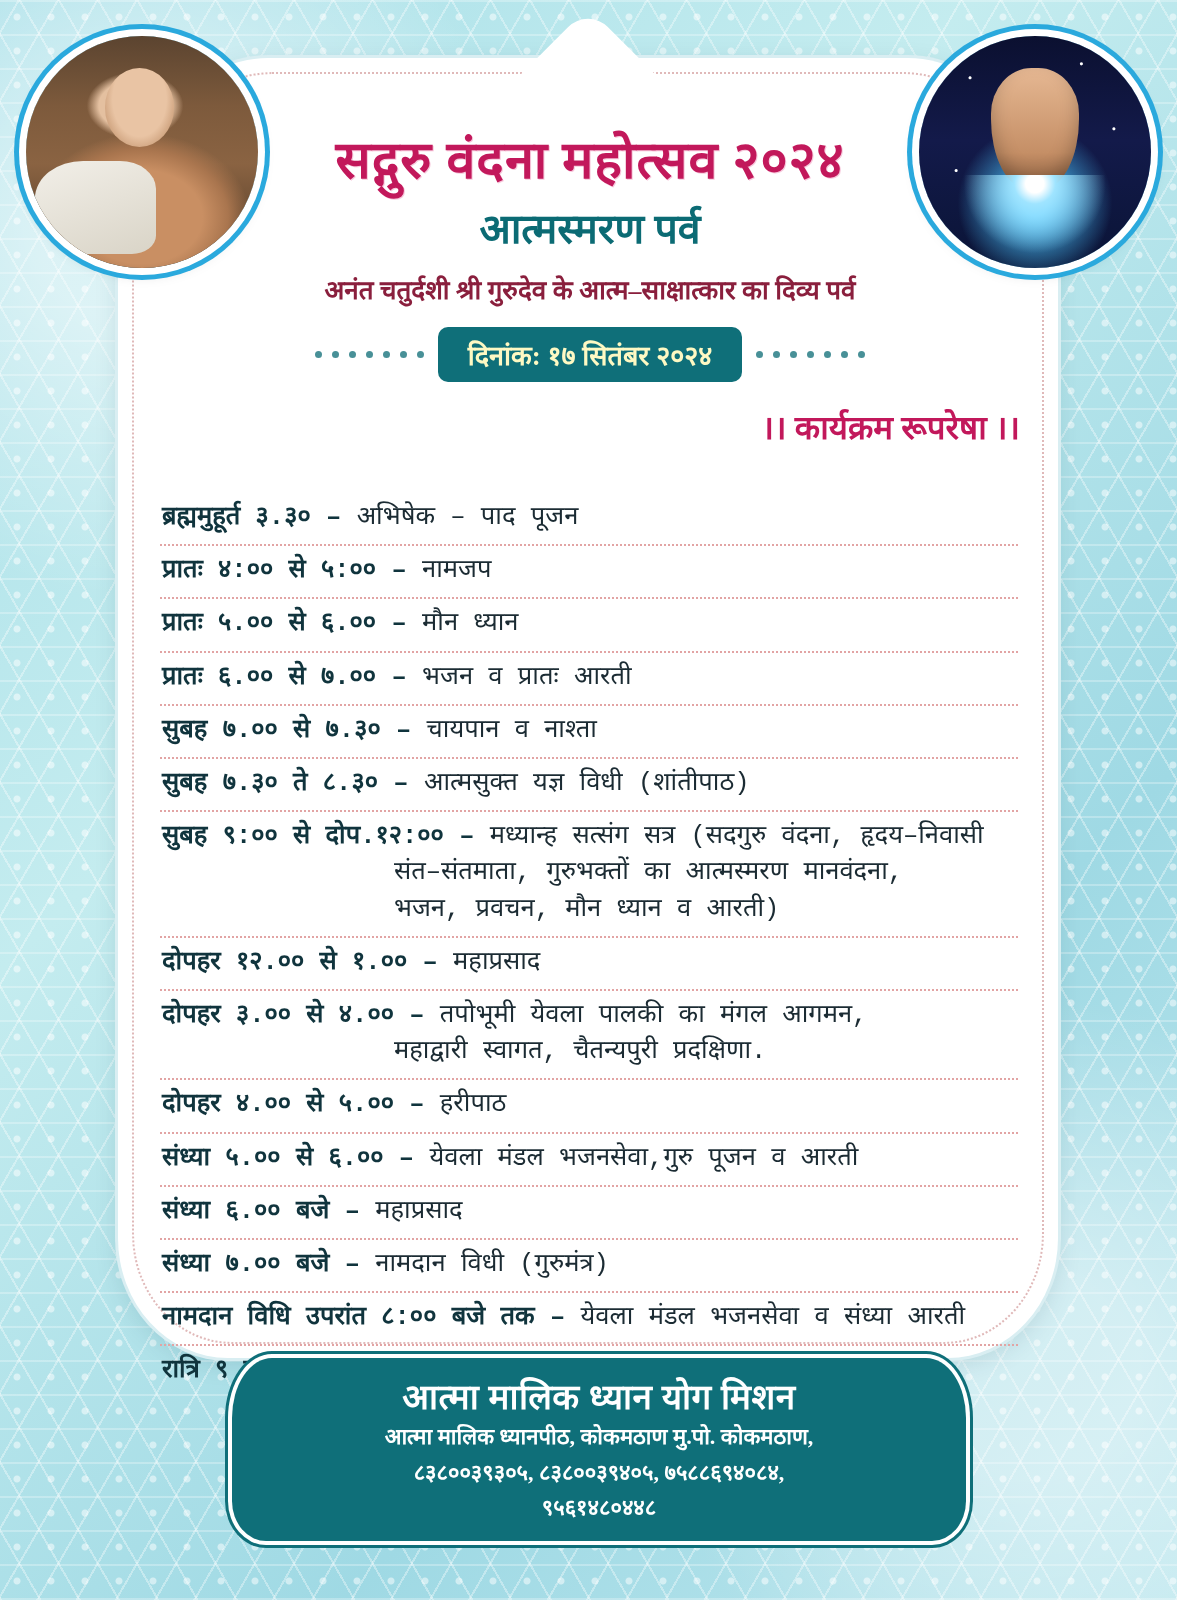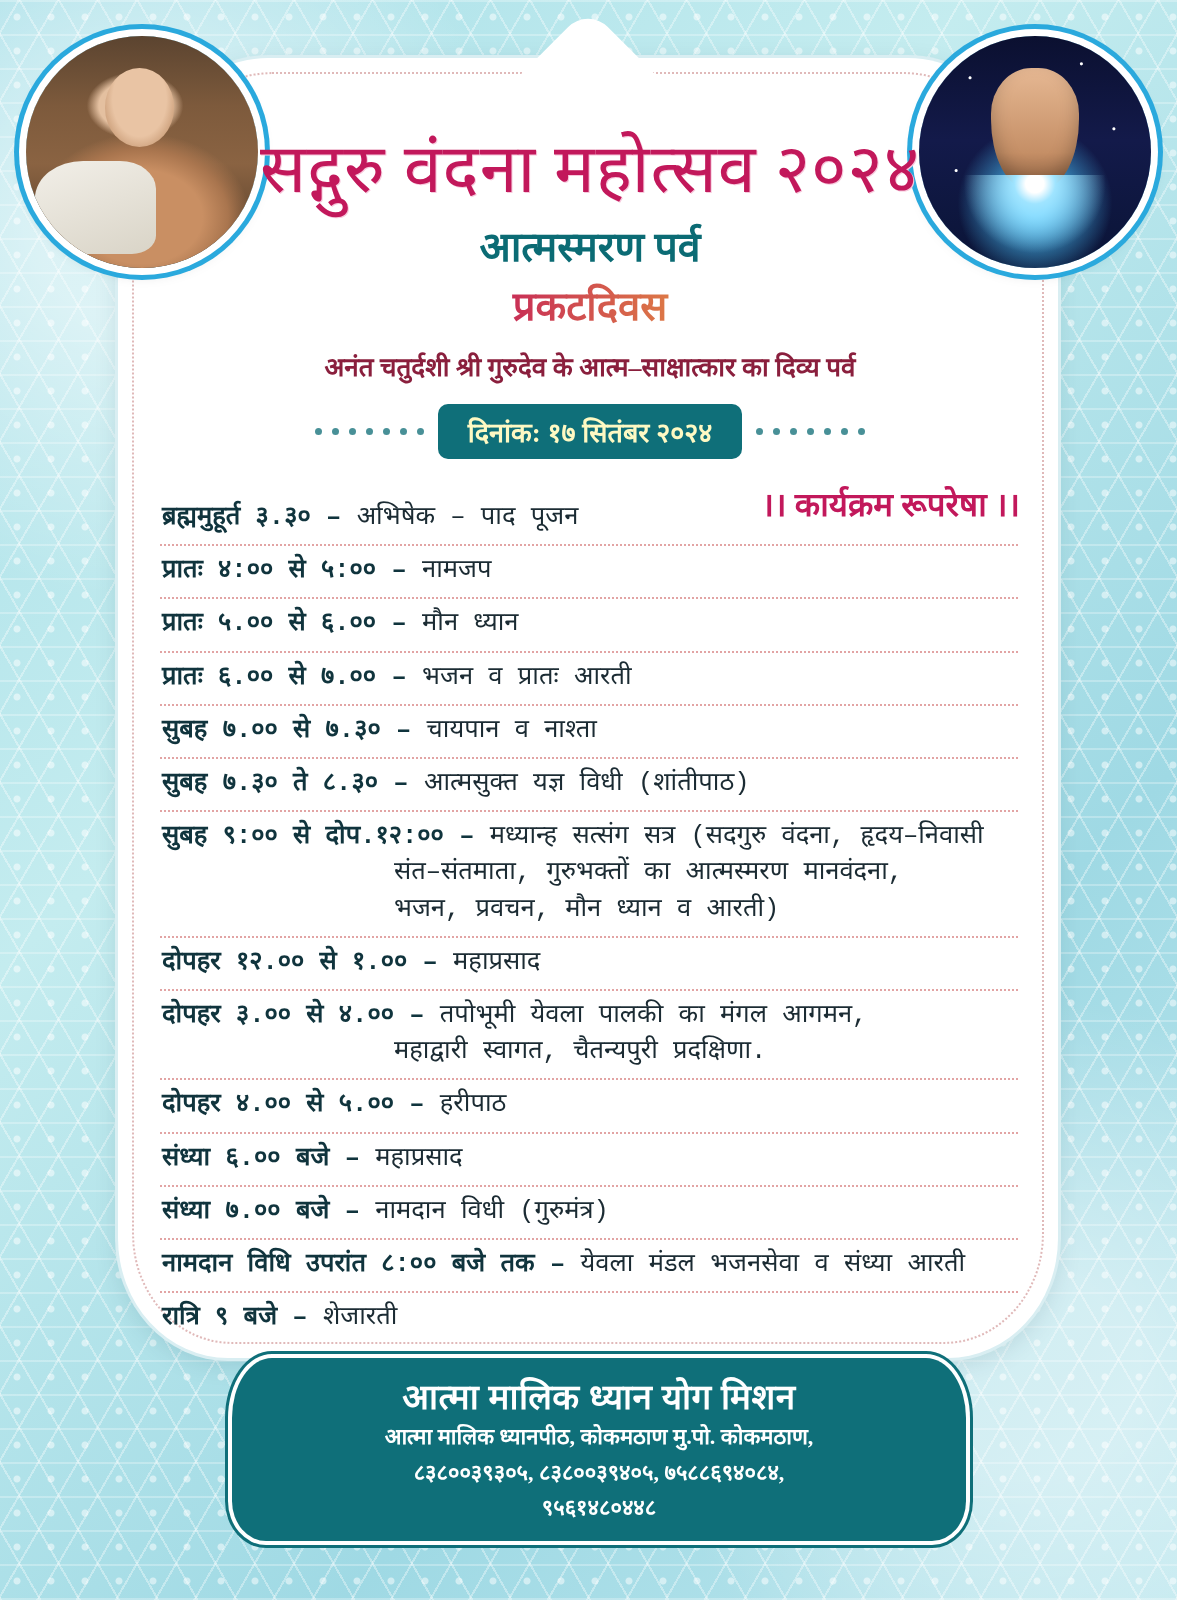--- a/index.html
+++ b/index.html
@@ -135,22 +135,22 @@
   
   .titles {
     position: absolute;
     left: 160px;
     width: 860px;
     top: 132px;
     text-align: center;
   }
   .title-main {
     font-family: "Liberation Serif", serif;
-    font-size: 68px;
-    font-weight: normal;
+    font-size: 52px;
+    font-weight: bold;
     color: #c2185b;
     letter-spacing: 1px;
     text-shadow: 1px 1px 0 #f7c9dc;
     line-height: 1.1;
   }
   .title-sub {
     font-family: "Liberation Serif", serif;
     font-size: 41px;
     font-weight: bold;
     color: #0b6b74;
@@ -286,21 +286,20 @@
     <div class="inner"></div>
   </div>
 
   <div class="photo photo-right">
     <div class="inner"></div>
   </div>
 
   <div class="titles">
     <div class="title-main">सद्गुरु वंदना महोत्सव २०२४</div>
     <div class="title-sub">आत्मस्मरण पर्व</div>
-    <div class="title-third">प्रकटदिवस</div>
     <div class="tagline">अनंत चतुर्दशी श्री गुरुदेव के आत्म–साक्षात्कार का दिव्य पर्व</div>
 
     <div class="date-row">
       <span class="dots">
         <i></i>
           <i></i>
           <i></i>
           <i></i>
           <i></i>
           <i></i>
@@ -325,20 +324,21 @@
       <div class="sched-item"><span class="sched-time">ब्रह्ममुहूर्त ३.३० –</span> <span>अभिषेक – पाद पूजन</span></div>
       <div class="sched-item"><span class="sched-time">प्रातः ४:०० से ५:०० –</span> <span>नामजप</span></div>
       <div class="sched-item"><span class="sched-time">प्रातः ५.०० से ६.०० –</span> <span>मौन ध्यान</span></div>
       <div class="sched-item"><span class="sched-time">प्रातः ६.०० से ७.०० –</span> <span>भजन व प्रातः आरती</span></div>
       <div class="sched-item"><span class="sched-time">सुबह  ७.०० से ७.३० –</span> <span>चायपान व नाश्ता</span></div>
       <div class="sched-item"><span class="sched-time">सुबह ७.३० ते ८.३० –</span> <span>आत्मसुक्त यज्ञ विधी (शांतीपाठ)</span></div>
       <div class="sched-item"><span class="sched-time">सुबह ९:०० से दोप.१२:०० –</span> <span>मध्यान्ह सत्संग सत्र (सदगुरु वंदना, हृदय–निवासी</span><span class="sched-cont">संत–संतमाता, गुरुभक्तों का आत्मस्मरण मानवंदना,</span><span class="sched-cont">भजन, प्रवचन, मौन ध्यान व आरती)</span></div>
       <div class="sched-item"><span class="sched-time">दोपहर १२.०० से १.०० –</span> <span>महाप्रसाद</span></div>
       <div class="sched-item"><span class="sched-time">दोपहर ३.०० से ४.०० –</span> <span>तपोभूमी येवला पालकी का मंगल आगमन,</span><span class="sched-cont">महाद्वारी स्वागत, चैतन्यपुरी प्रदक्षिणा.</span></div>
       <div class="sched-item"><span class="sched-time">दोपहर ४.०० से ५.०० –</span> <span>हरीपाठ</span></div>
+      <div class="sched-item"><span class="sched-time">संध्या ५.०० से ६.०० –</span> <span>येवला मंडल भजनसेवा,गुरु पूजन व आरती</span></div>
       <div class="sched-item"><span class="sched-time">संध्या ६.०० बजे  –</span> <span>महाप्रसाद</span></div>
       <div class="sched-item"><span class="sched-time">संध्या ७.०० बजे –</span> <span>नामदान विधी (गुरुमंत्र)</span></div>
       <div class="sched-item"><span class="sched-time">नामदान विधि उपरांत ८:०० बजे तक –</span> <span>येवला मंडल भजनसेवा व संध्या आरती</span></div>
       <div class="sched-item"><span class="sched-time">रात्रि ९ बजे –</span> <span>शेजारती</span></div>
     </div>
 
   <div class="footer">
     <div class="footer-title">आत्मा मालिक ध्यान योग मिशन</div>
     <div class="footer-line">आत्मा मालिक ध्यानपीठ, कोकमठाण मु.पो. कोकमठाण,</div>
     <div class="footer-phone">८३८००३९३०५, ८३८००३९४०५, ७५८८६९४०८४,</div>

